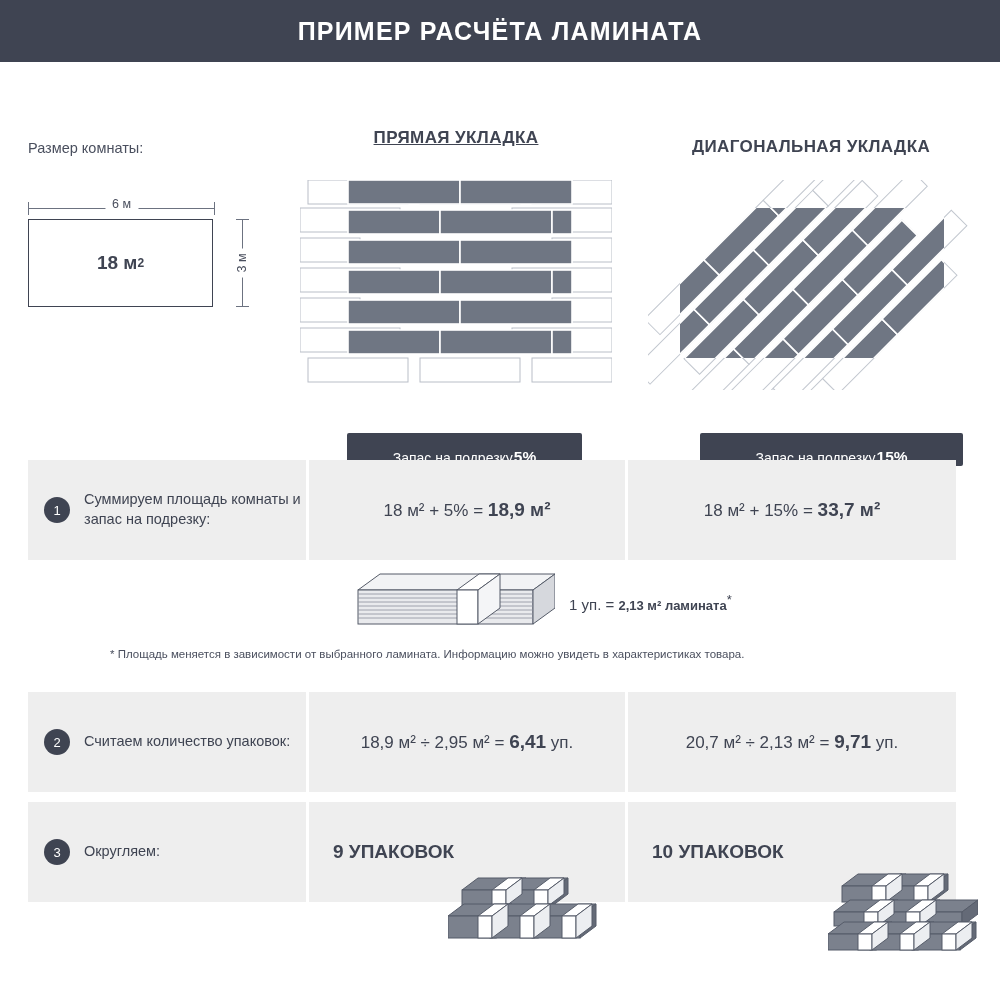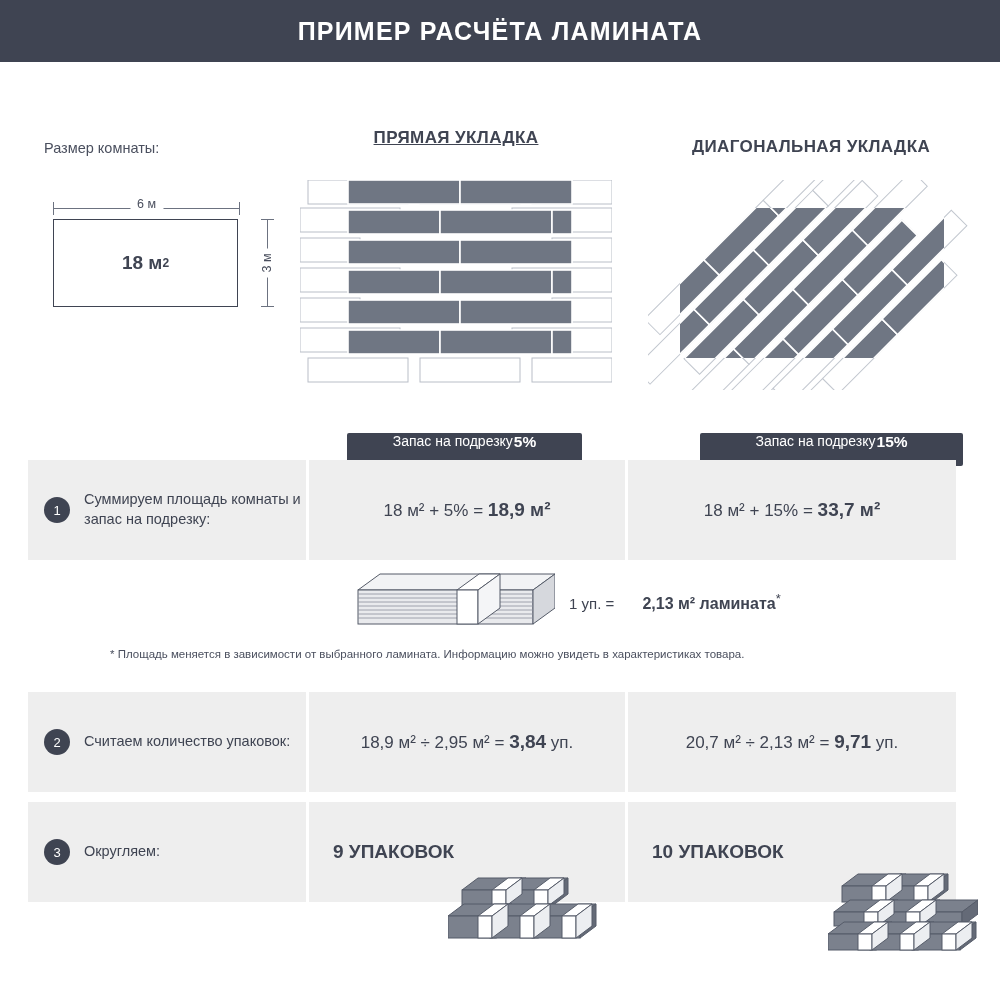--- a/index.html
+++ b/index.html
@@ -37,29 +37,27 @@
     position: relative;
     height: 360px;
   }
 
   .room-label {
     position: absolute;
     left: 28px;
     top: 78px;
     font-size: 14.5px;
     color: #4a4f5e;
-    margin-left: 16px;
   }
 
   .room-block {
     position: absolute;
     left: 28px;
     top: 135px;
     width: 215px;
-    margin-left: 25px;
   }
   .room-dim-top {
     position: relative;
     height: 22px;
     width: 187px;
     margin-left: 0;
   }
   .room-dim-top .line {
     position: absolute;
     top: 11px;
@@ -164,21 +162,21 @@
     height: 210px;
   }
 
   .badge {
     position: absolute;
     background: #3f4452;
     color: #ffffff;
     font-size: 14px;
     height: 33px;
     display: flex;
-    align-items: flex-start;
+    align-items: flex-end;
     justify-content: center;
     gap: 1px;
     border-radius: 2px;
   }
   .badge b { font-size: 15.5px; }
   #badge-straight { left: 347px; top: 371px; width: 235px; }
   #badge-diagonal { left: 700px; top: 371px; width: 263px; }
 
   
   .step-row {
@@ -248,21 +246,21 @@
     left: 340px;
     top: 568px;
     display: flex;
     align-items: center;
     gap: 14px;
   }
   .pack-eq {
     font-size: 15px;
     color: #3f4452;
   }
-  .pack-eq b { font-size: 16px; margin-left: 24px; }
+  .pack-eq b { font-size: 13px; }
   .pack-eq .ast { font-size: 13px; vertical-align: super; }
 
   .footnote {
     position: absolute;
     left: 110px;
     top: 648px;
     font-size: 11.5px;
     color: #4a4f5e;
     width: 800px;
   }
@@ -481,21 +479,21 @@
   <span class="ast">*</span><span> Площадь меняется в зависимости от выбранного ламината. Информацию можно увидеть в характеристиках товара.</span>
 </div>
 
 <div class="step-row" id="step2">
   <div class="step-cell cell-label">
     <div class="step-num">2</div>
     <div class="step-text">Считаем количество упаковок:</div>
   </div>
   <div class="step-cell cell-value">
     <div class="formula">
-      <span>18,9 м² ÷ 2,95 м² = </span><b>3,84</b><span> уп.</span>
+      <span>18,9 м² ÷ 2,95 м² = </span><b>6,41</b><span> уп.</span>
     </div>
   </div>
   <div class="step-cell cell-value wide">
     <div class="formula">
       <span>20,7 м² ÷ 2,13 м² = </span><b>9,71</b><span> уп.</span>
     </div>
   </div>
 </div>
 
 <div class="step-row" id="step3">

